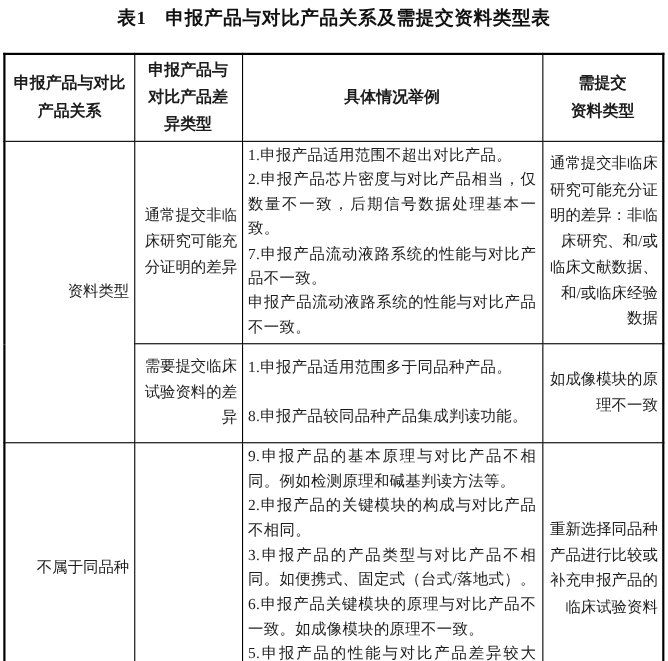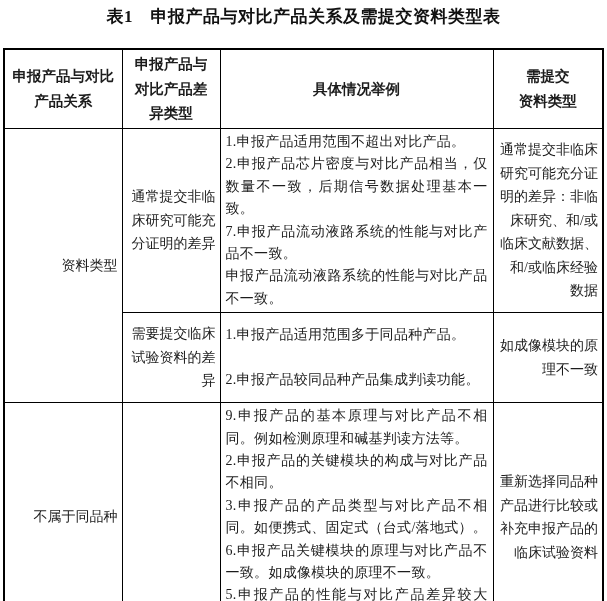--- a/index.html
+++ b/index.html
@@ -107,21 +107,21 @@
           <p>7.申报产品流动液路系统的性能与对比产品不一致。</p>
           <p>申报产品流动液路系统的性能与对比产品不一致。</p>
         </td>
         <td class="center">通常提交非临床研究可能充分证明的差异：非临床研究、和/或临床文献数据、和/或临床经验数据</td>
       </tr>
 
       <tr class="row-clin">
         <td class="center">需要提交临床试验资料的差异</td>
         <td class="examples gap">
           <p>1.申报产品适用范围多于同品种产品。</p>
-          <p>2.申报产品较同品种产品集成判读功能。</p>
+          <p>8.申报产品较同品种产品集成判读功能。</p>
         </td>
         <td class="center">如成像模块的原理不一致</td>
       </tr>
 
       <tr class="row-different">
         <td class="center">不属于同品种</td>
         <td class="center"></td>
         <td class="examples">
           <p>9.申报产品的基本原理与对比产品不相同。例如检测原理和碱基判读方法等。</p>
           <p>2.申报产品的关键模块的构成与对比产品不相同。</p>

